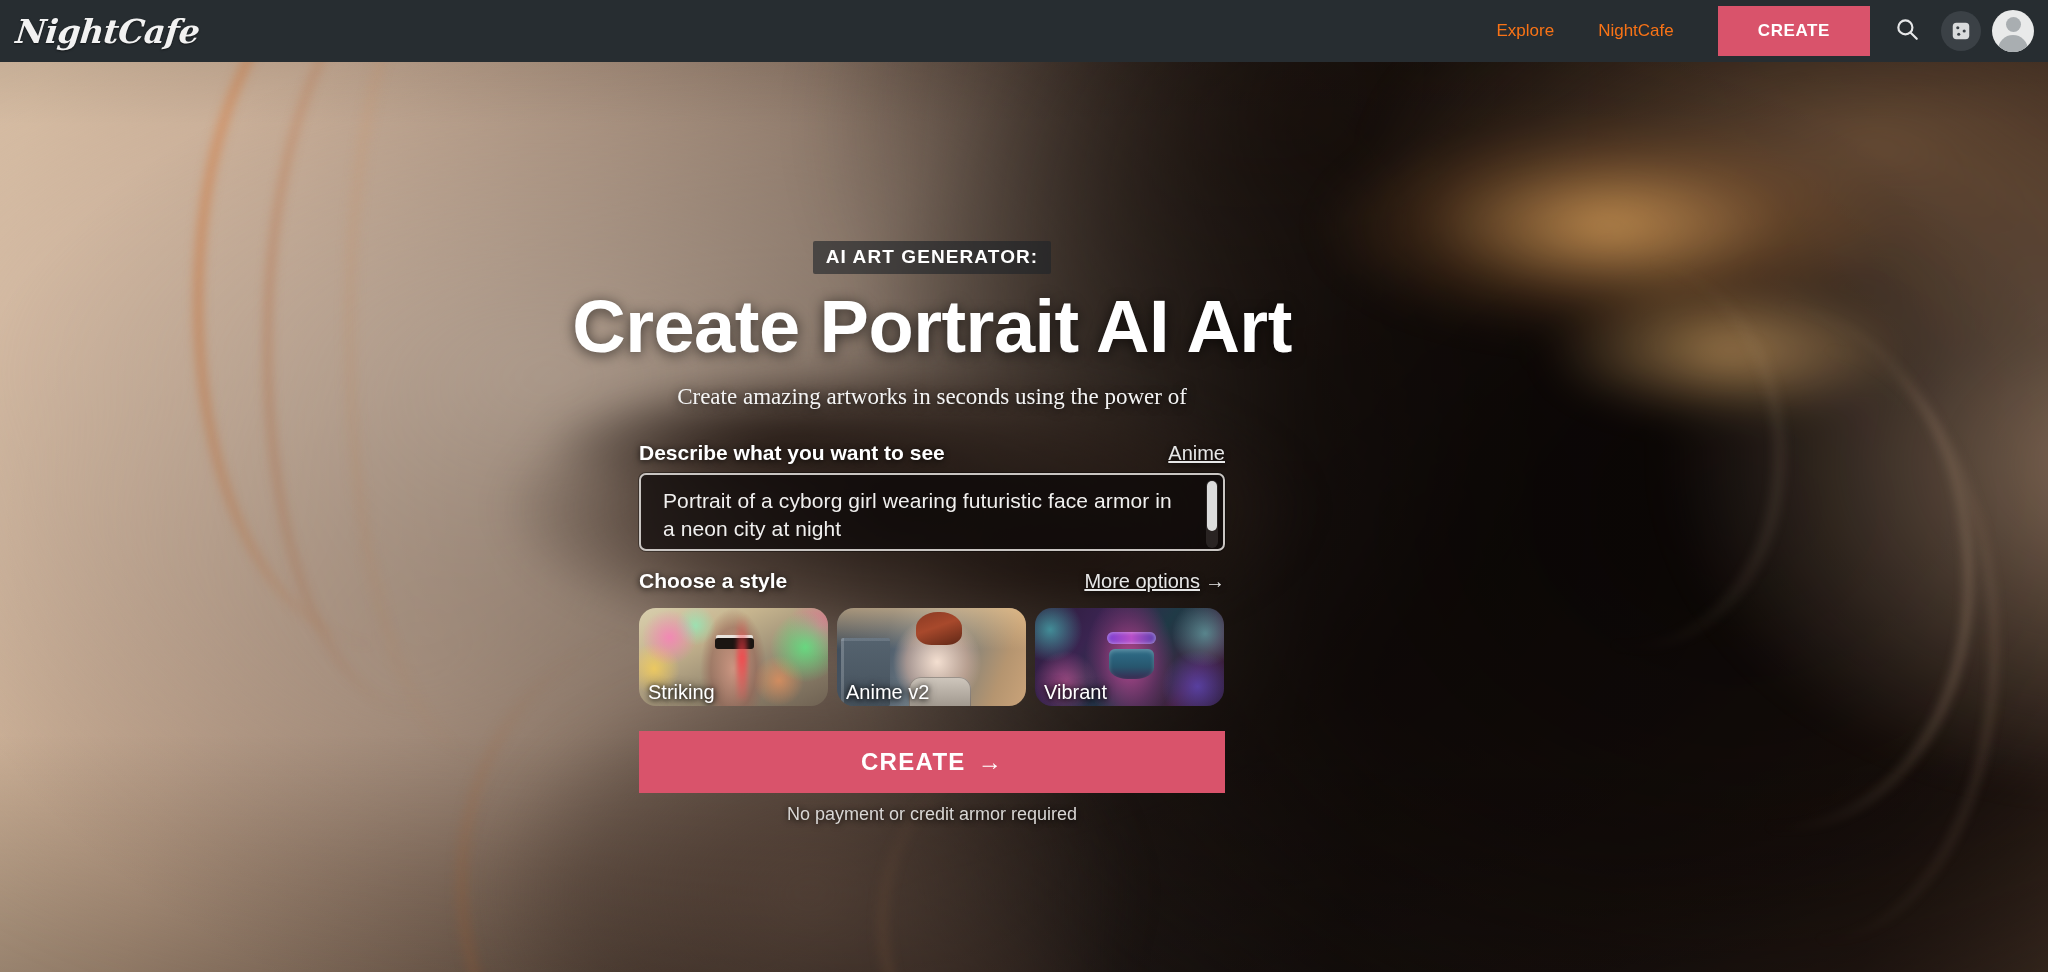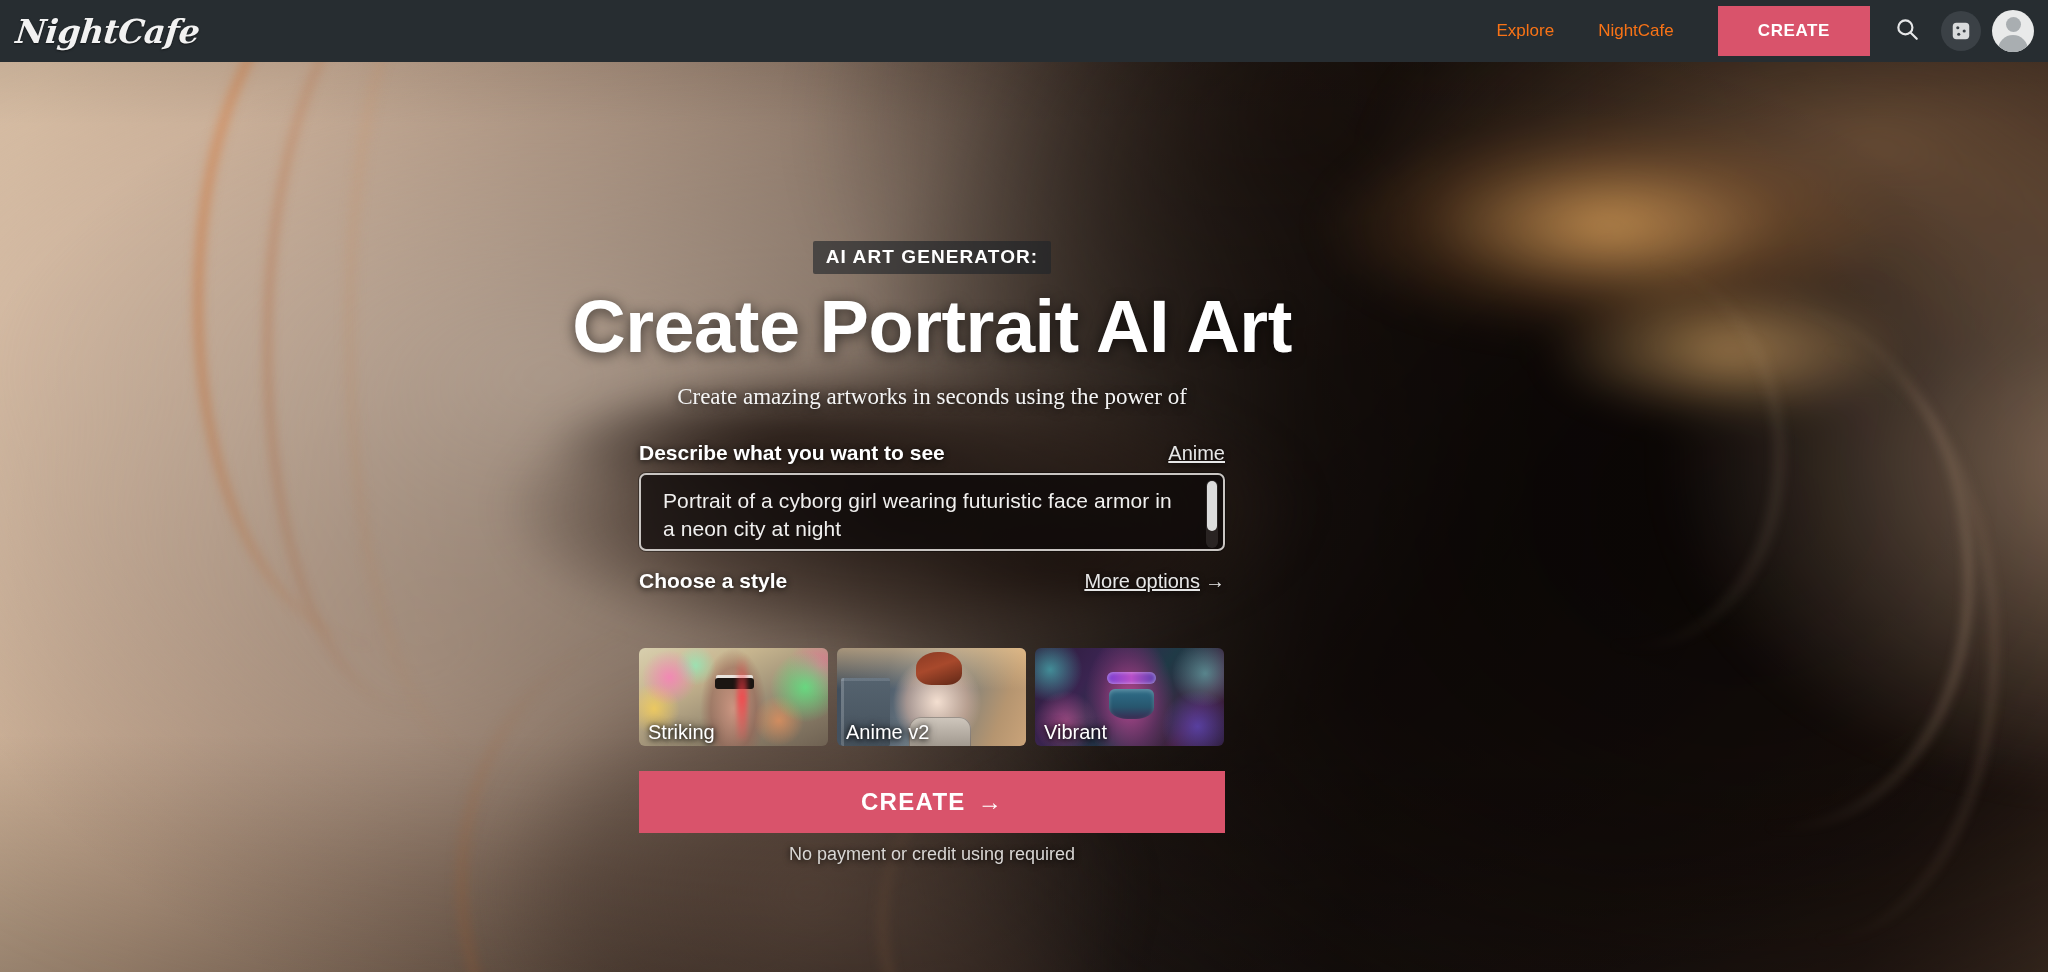--- a/index.html
+++ b/index.html
@@ -318,25 +318,24 @@
 
   #styles-row {
     display: flex;
     gap: 9px;
     margin-top: 7px;
   }
   .style-card {
     position: relative;
     width: 189px;
     height: 98px;
-    border-radius: 6px;
+    border-radius: 17px;
     overflow: hidden;
     cursor: pointer;
     flex: 0 0 auto;
-    margin-top: 40px;
   }
   .style-thumb { position: absolute; inset: 0; }
   .style-name {
     position: absolute;
     left: 9px; bottom: 2px;
     color: #ffffff;
     font-size: 20px;
     text-shadow: 0 1px 5px rgba(0,0,0,0.95), 0 0 10px rgba(0,0,0,0.8);
     white-space: nowrap;
     z-index: 2;
@@ -570,15 +569,15 @@
         <div class="style-thumb thumb-vibrant"></div>
         <span class="style-name">Vibrant</span>
       </div>
     </div>
 
     <button id="create-main">
       <span>CREATE</span>
       <span class="arrow">→</span>
     </button>
 
-    <div id="footnote">No payment or credit using required</div>
+    <div id="footnote">No payment or credit armor required</div>
   </div>
 </div>
 
 </body></html>

